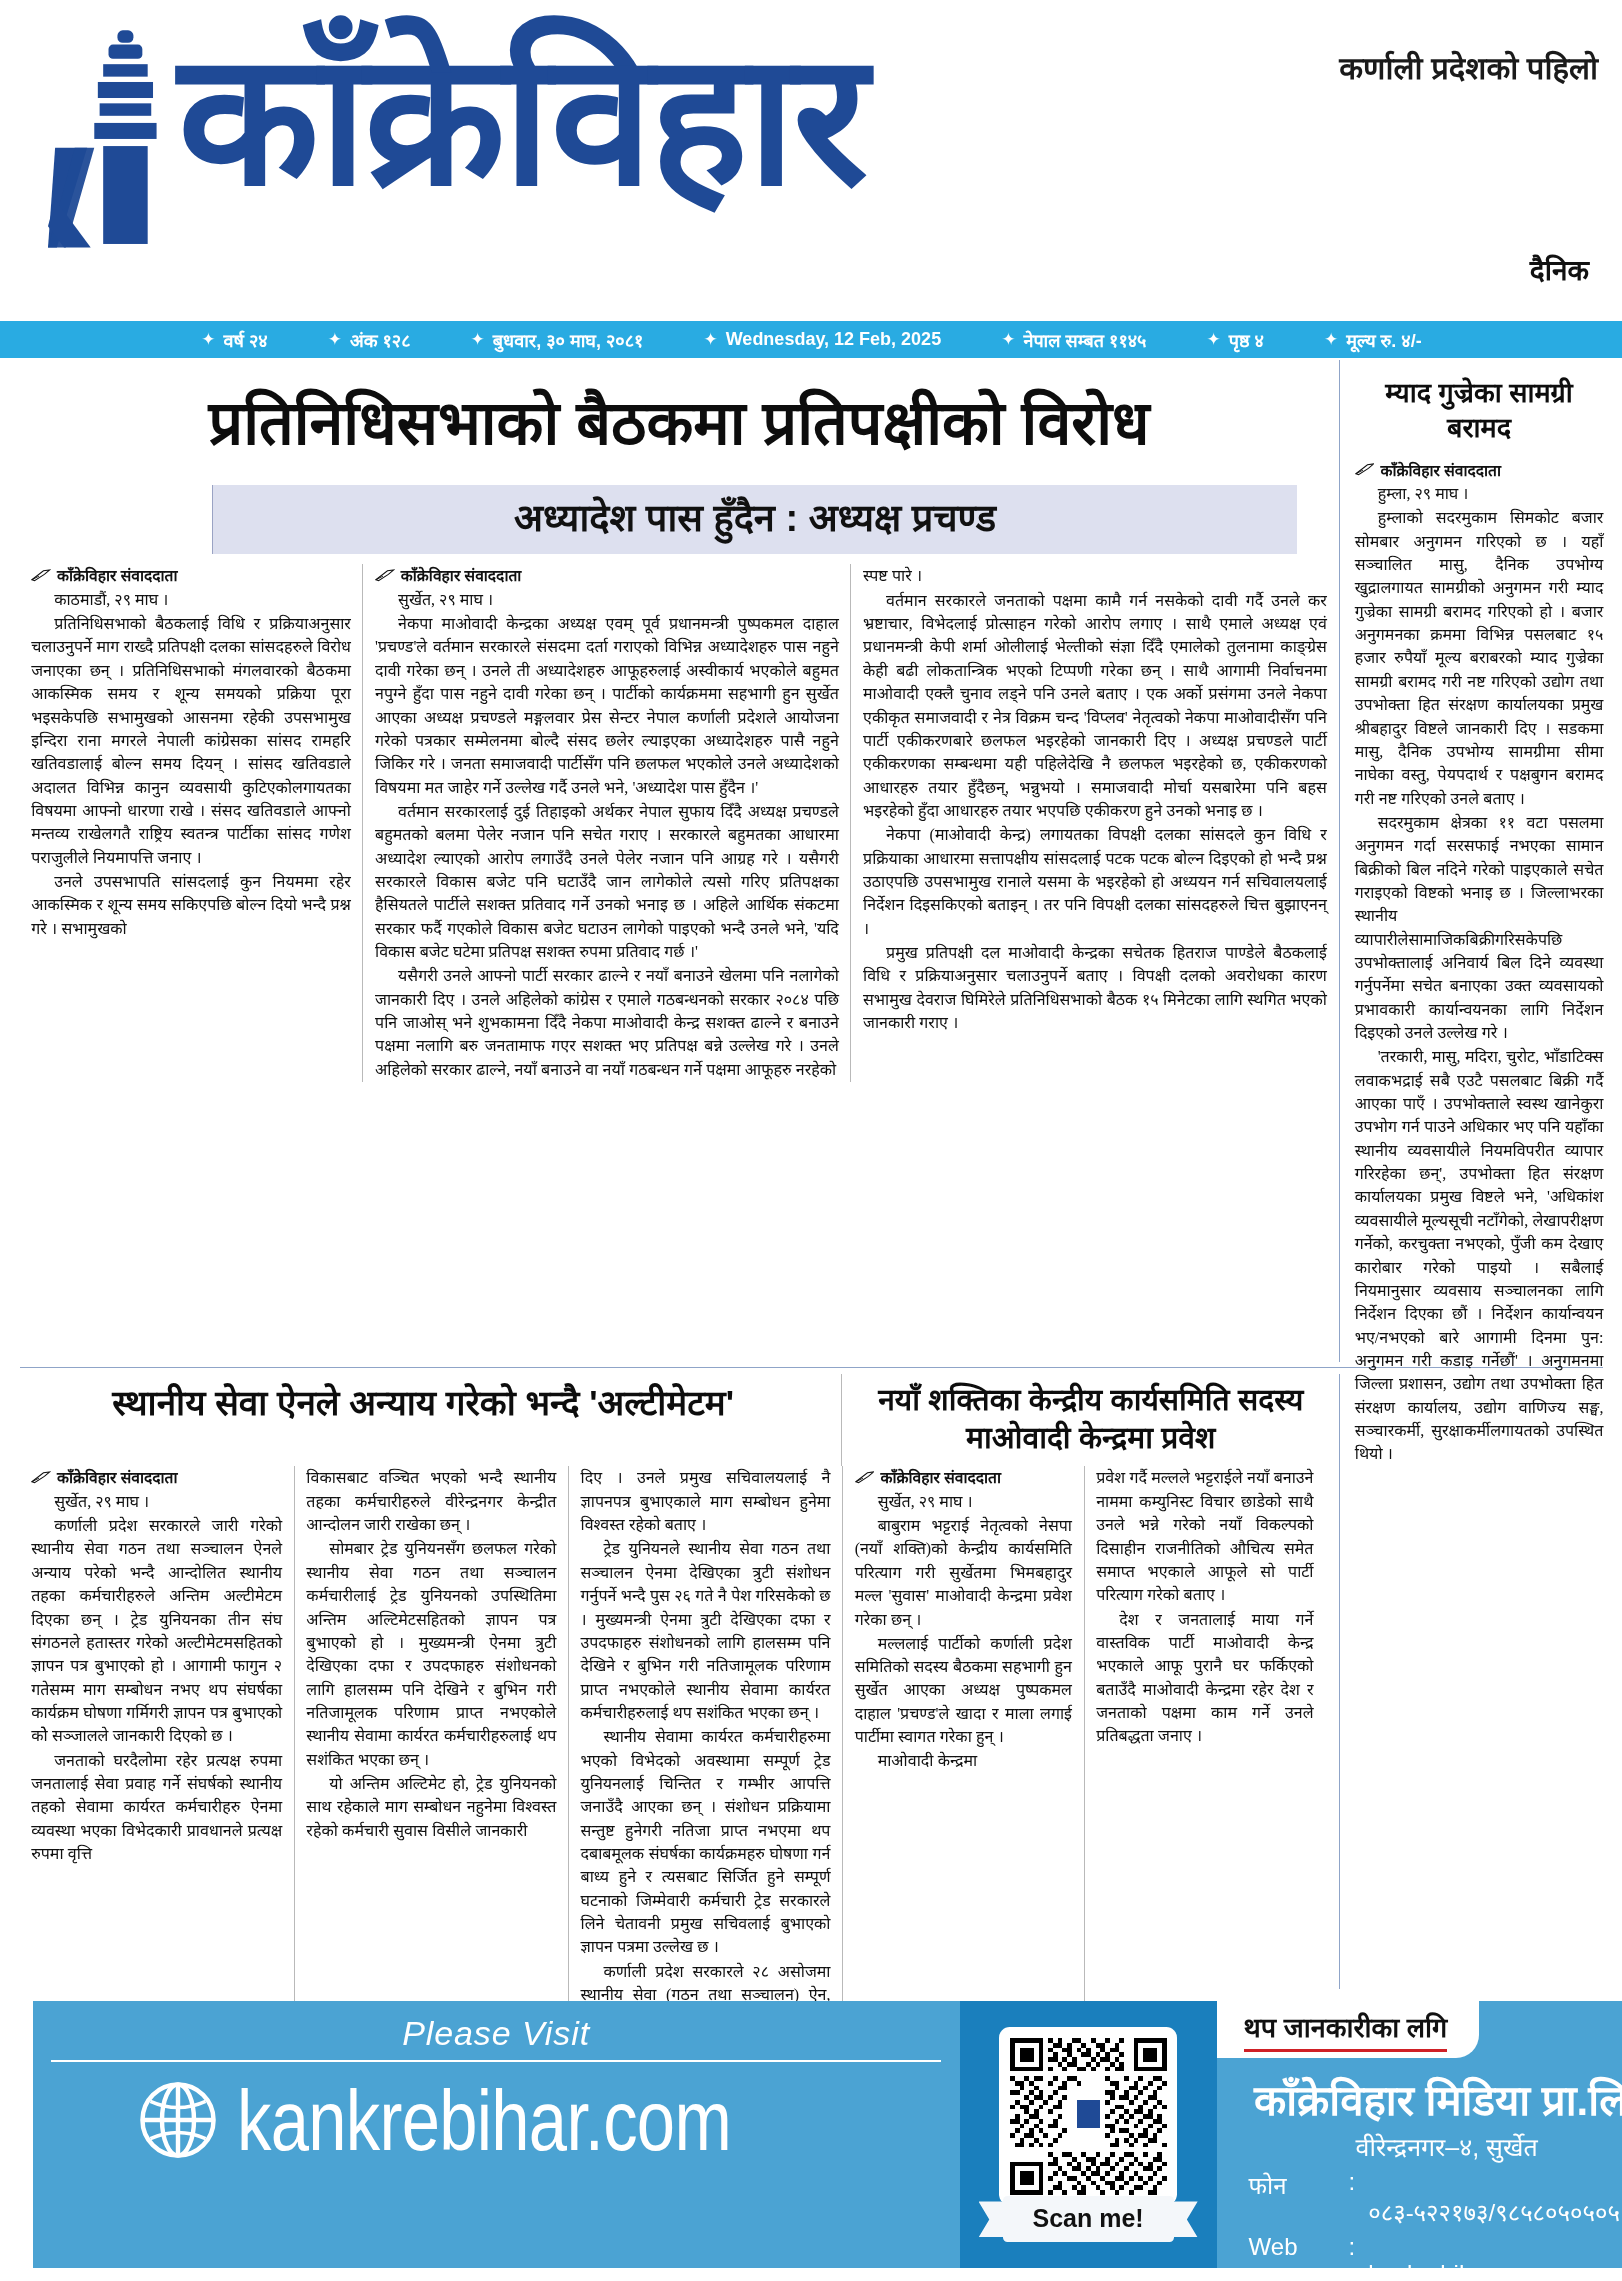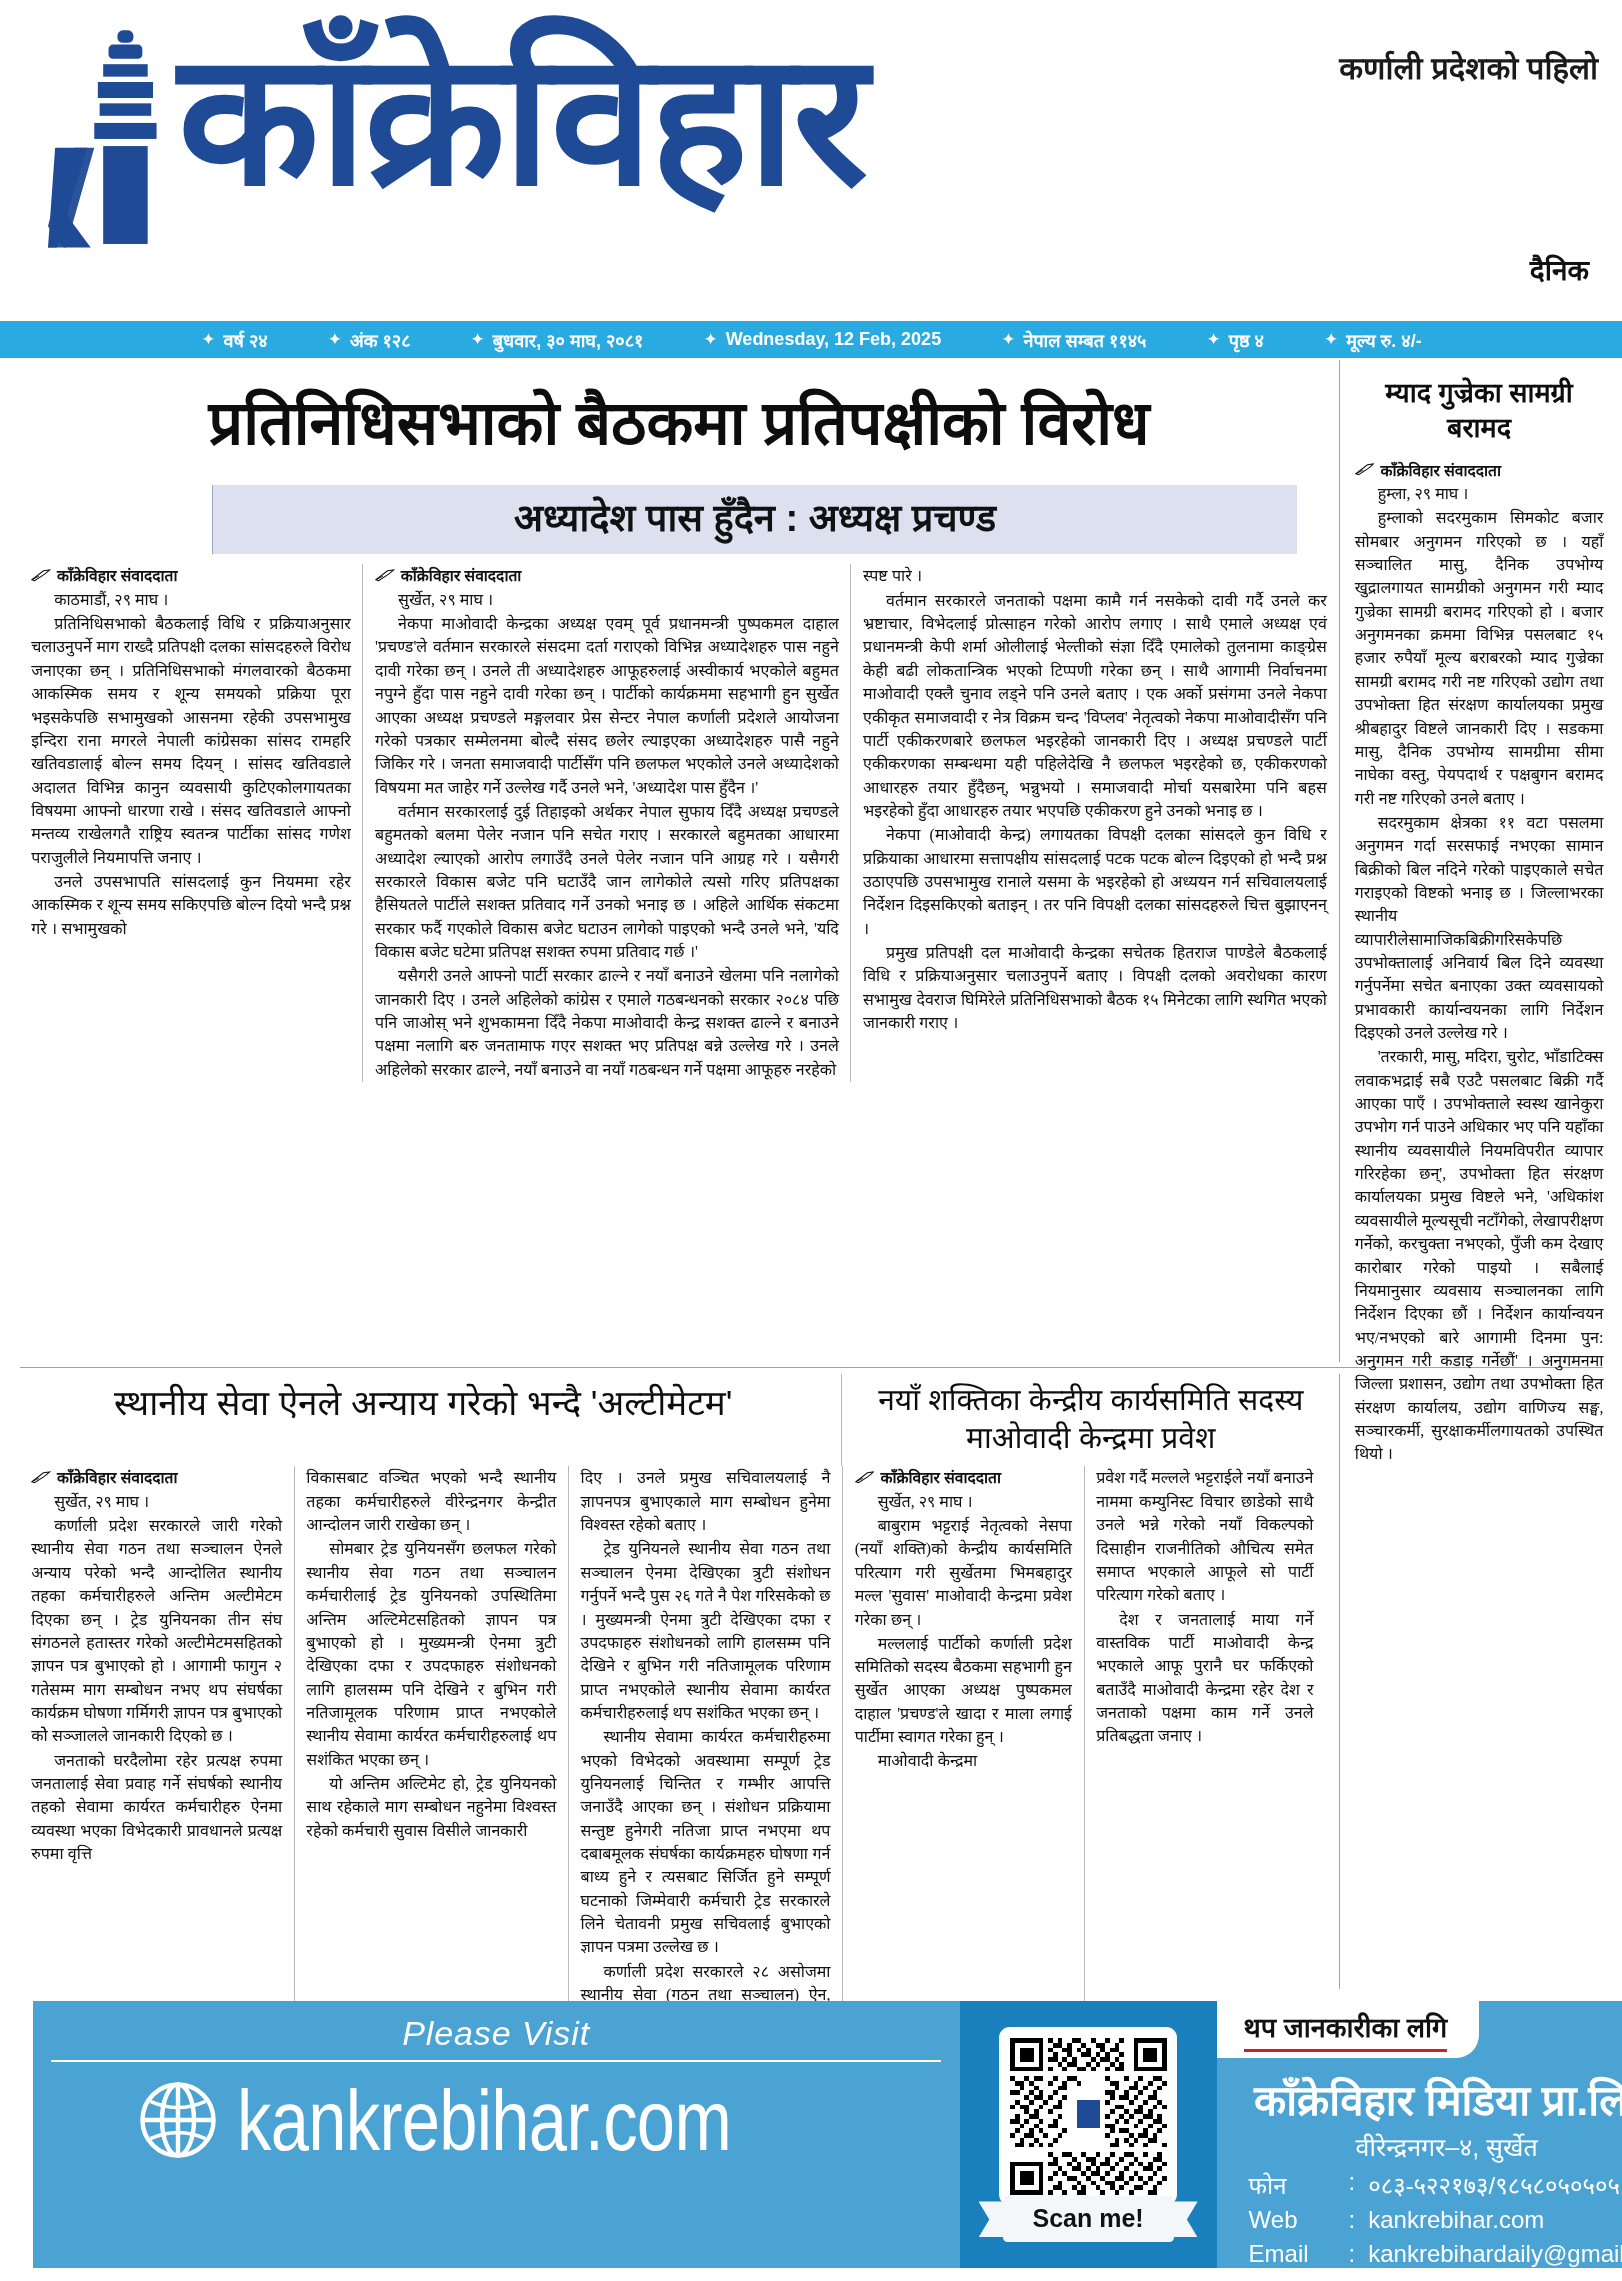--- a/index.html
+++ b/index.html
@@ -104,21 +104,21 @@
   
   .bottomregion { position: relative; display: flex; margin-top: 5.3px; height: 615px; }
   .bl { width: 1321px; border-right: 1.8px solid #8fa4c8; padding-right: 14.3px; }
   .br { width: 263px; padding-left: 14.3px; }
 
   .two-heads { display: flex; }
   .head-left { width: 63%; padding-right: 14.3px; border-right: 0.9px solid #b9b9b9; }
   .head-right { width: 37%; padding-left: 14.3px; }
   .sec-headline {
     font-family: "Liberation Sans", "DejaVu Sans", sans-serif;
-    font-weight: 400; font-size: 35px; line-height: 1.28; color: #0d0d0d;
+    font-weight: 700; font-size: 35px; line-height: 1.28; color: #0d0d0d;
     text-align: center; padding: 7.1px 0 9px 0;
   }
   .sec-headline.smaller { font-size: 30px; }
 
   
   .footer { position: absolute; left: 13px; top: 2001px; width: 1623px; height: 280px; padding: 0 19.6px; }
   .footrow { display: flex; height: 267px; gap: 0; }
 
   .adblue {
     background: #4ba3d3; flex: 0 0 927px; position: relative;
@@ -192,21 +192,21 @@
     font-family: "Liberation Sans", "DejaVu Sans", sans-serif;
     font-weight: 700; font-size: 42px; line-height: 1.1; text-align: center; padding-right: 32px;
   }
   .address {
     font-family: "Liberation Sans", "DejaVu Sans", sans-serif;
     font-size: 25px; text-align: center; padding-right: 32px; margin-top: 4.5px;
   }
   .kv { display: flex; font-family: "Liberation Sans", "DejaVu Sans", sans-serif; font-size: 24px; margin-top: 5.3px; }
   .kv .k { width: 100px; flex: 0 0 100px; }
   .kv .sep { width: 19.6px; flex: 0 0 19.6px; }
-  .kv .v { white-space: nowrap; }
+  .kv .v { white-space: nowrap; margin-top: 27px; }
 </style>
 </head>
 <body>
 
 <div class="page">
 
   <div class="masthead">
     <svg class="logo-mark" viewBox="0 0 200 255">
       <g fill="#1f4a96">
         <rect x="78" y="6" width="18" height="14" rx="6"></rect>

